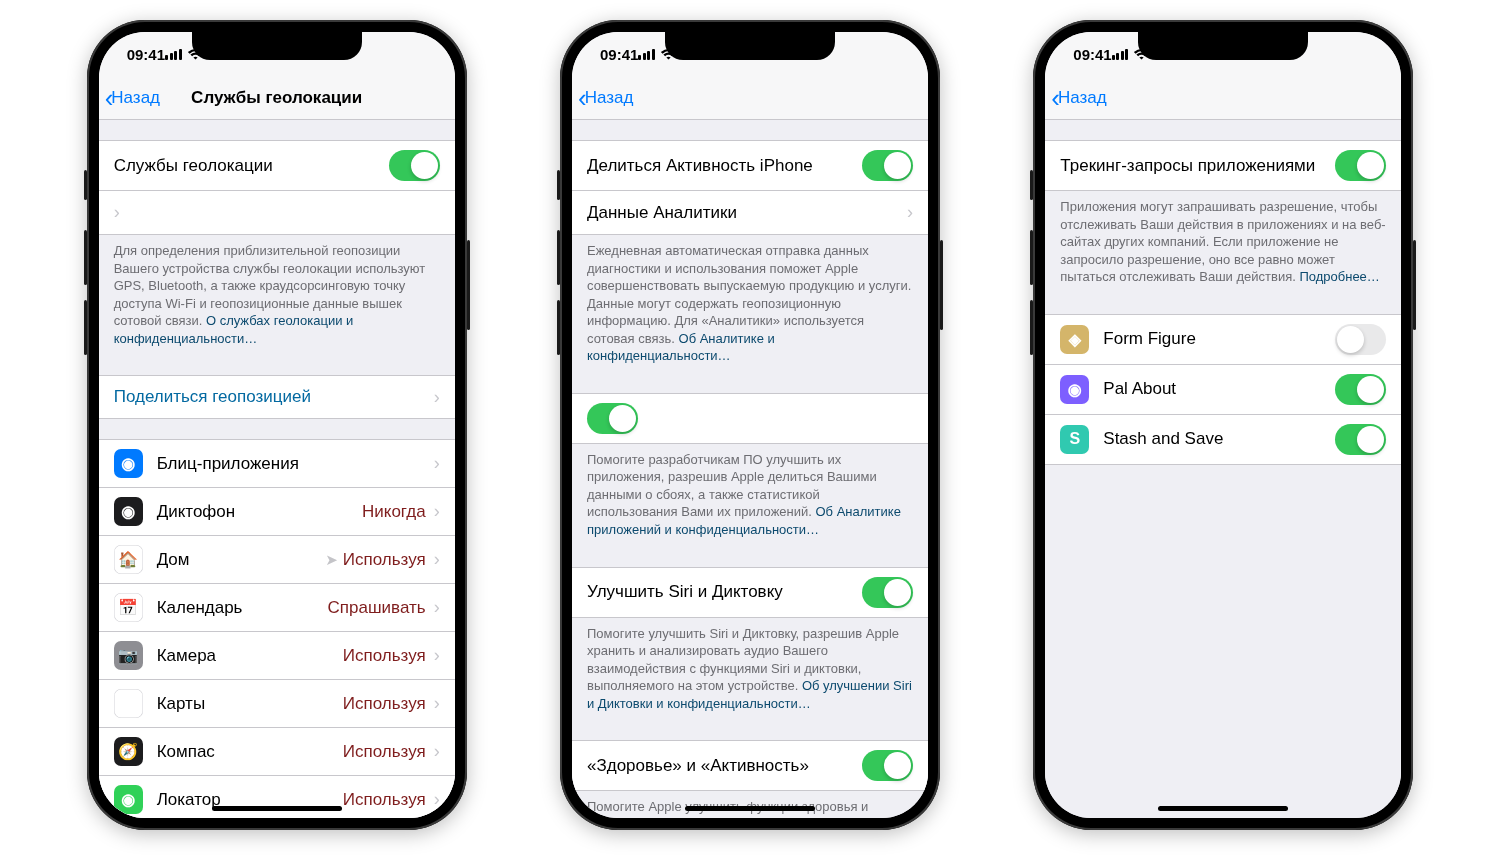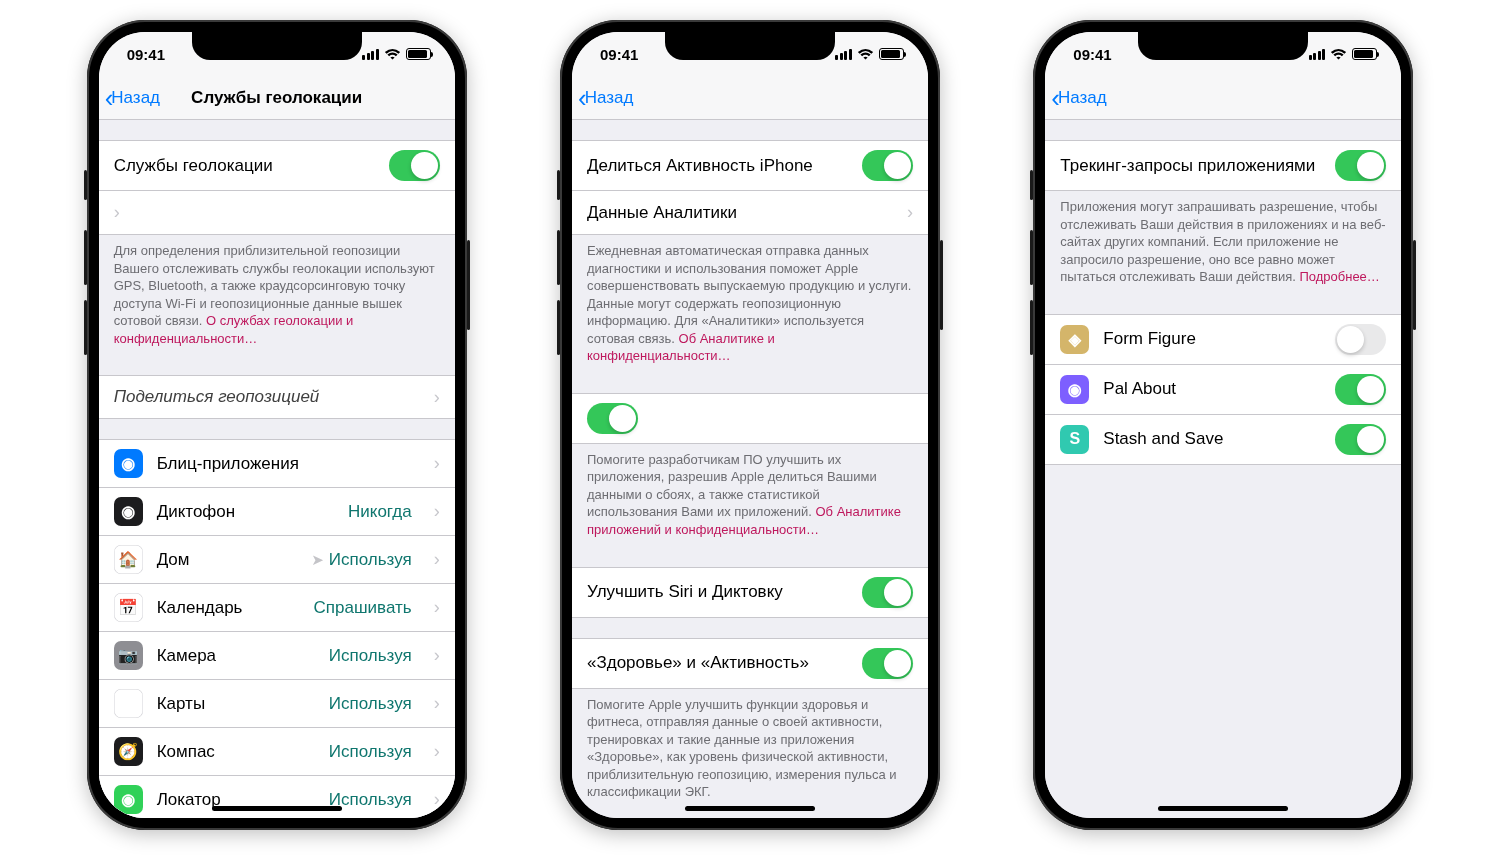--- a/index.html
+++ b/index.html
@@ -43,21 +43,20 @@
     transform: translateX(-50%);
     width: 170px; height: 28px;
     background: #000;
     border-bottom-left-radius: 18px;
     border-bottom-right-radius: 18px;
     z-index: 10;
   }
   .status-bar {
     height: 44px;
     display: flex;
-    justify-content: space-between;
     align-items: center;
     padding: 0 24px 0 28px;
     font-size: 15px;
     font-weight: 600;
     background: #f7f7f8;
     flex-shrink:0;
   }
   .status-right { display:flex; align-items:center; gap:5px;}
   .signal { display:flex; align-items:flex-end; gap:1.5px;}
   .signal span{ width:3px; background:#000; border-radius:1px;}
@@ -107,23 +106,23 @@
     border-bottom: 0.5px solid #c8c7cc;
     min-height: 44px;
     padding: 9px 15px;
     display: flex;
     align-items: center;
     font-size: 17px;
     position: relative;
   }
   .cell + .cell { border-top: none; }
   .cell .label { flex:1; color:#000;}
-  .cell .detail { color:#0f766e; font-size:17px; margin-right:22px;}
+  .cell .detail { color:#7f1d1d; font-size:17px; margin-right:8px;}
   .cell .chevron { color:#c7c7cc; font-size:18px; font-weight:300;}
-  .cell.dim .label { color:#404040;font-style:italic; }
+  .cell.dim .label { color:#0369a1; }
   .app-icon {
     width: 29px; height:29px; border-radius:7px;
     margin-right:14px; flex-shrink:0;
     display:flex; align-items:center; justify-content:center;
     font-size:16px; color:#fff; font-weight:600;
   }
   .loc-arrow{ color:#c4c4c8; margin-right:5px; font-size:15px; transform:rotate(0deg);}
   .toggle {
     width: 51px; height:31px; border-radius:16px;
     background:#e9e9ea; position:relative; flex-shrink:0;
@@ -135,21 +134,21 @@
     transition: left .1s;
   }
   .toggle.on { background:#34c759; }
   .toggle.on::after { left:22px; }
   .footer {
     padding: 7px 15px 8px;
     font-size: 13px;
     color: #6d6d72;
     line-height: 1.35;
   }
-  .footer .link { color:#be185d; }
+  .footer .link { color:#0c4a6e; }
   .home-indicator{
     position:absolute; bottom:7px; left:50%;
     transform:translateX(-50%);
     width:130px; height:5px; background:#000;
     border-radius:3px; z-index:5;
   }
 </style>
 </head>
 <body>
 
@@ -188,21 +187,21 @@
       <div class="group mt20">
         <div class="cell">
           <span class="label">Службы геолокации</span>
           <span class="toggle on"></span>
         </div>
         <div class="cell">
           <span class="chevron">›</span>
         </div>
       </div>
       <div class="footer">
-        <span>Для определения приблизительной геопозиции Вашего отслеживать службы геолокации используют GPS, Bluetooth, а также краудсорсинговую точку доступа Wi-Fi и геопозиционные данные вышек сотовой связи. </span><span class="link">О службах геолокации и конфиденциальности…</span>
+        <span>Для определения приблизительной геопозиции Вашего устройства службы геолокации используют GPS, Bluetooth, а также краудсорсинговую точку доступа Wi-Fi и геопозиционные данные вышек сотовой связи. </span><span class="link">О службах геолокации и конфиденциальности…</span>
       </div>
       <div class="group mt20">
         <div class="cell dim">
           <span class="label">Поделиться геопозицией</span>
           <span class="chevron">›</span>
         </div>
       </div>
       <div class="group mt20" id="p1-apps">
           <div class="cell">
             <span class="app-icon" style="background:#007aff;">◉</span>
@@ -309,20 +308,23 @@
       </div>
       <div class="footer">
         <span>Помогите разработчикам ПО улучшить их приложения, разрешив Apple делиться Вашими данными о сбоях, а также статистикой использования Вами их приложений. </span><span class="link">Об Аналитике приложений и конфиденциальности…</span>
       </div>
       <div class="group mt20">
         <div class="cell">
           <span class="label">Улучшить Siri и Диктовку</span>
           <span class="toggle on"></span>
         </div>
       </div>
+      <div class="footer">
+        <span>Помогите улучшить Siri и Диктовку, разрешив Apple хранить и анализировать аудио Вашего взаимодействия с функциями Siri и диктовки, выполняемого на этом устройстве. </span><span class="link">Об улучшении Siri и Диктовки и конфиденциальности…</span>
+      </div>
       <div class="group mt20">
         <div class="cell">
           <span class="label">«Здоровье» и «Активность»</span>
           <span class="toggle on"></span>
         </div>
       </div>
       <div class="footer">
         <span>Помогите Apple улучшить функции здоровья и фитнеса, отправляя данные о своей активности, тренировках и такие данные из приложения «Здоровье», как уровень физической активности, приблизительную геопозицию, измерения пульса и классификации ЭКГ. </span>
       </div>
     </div>

